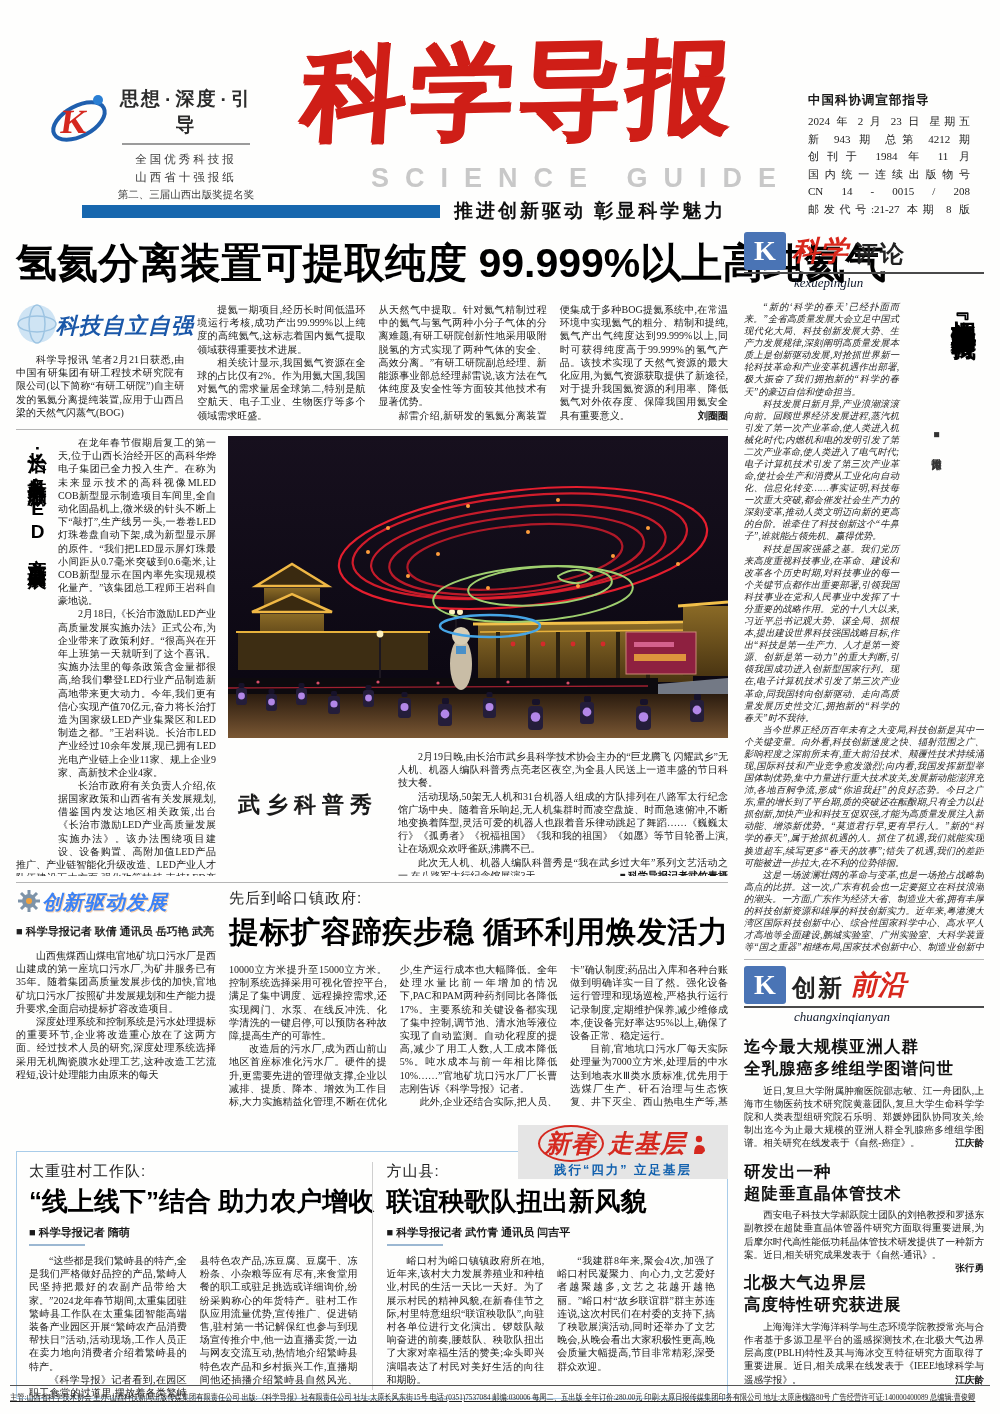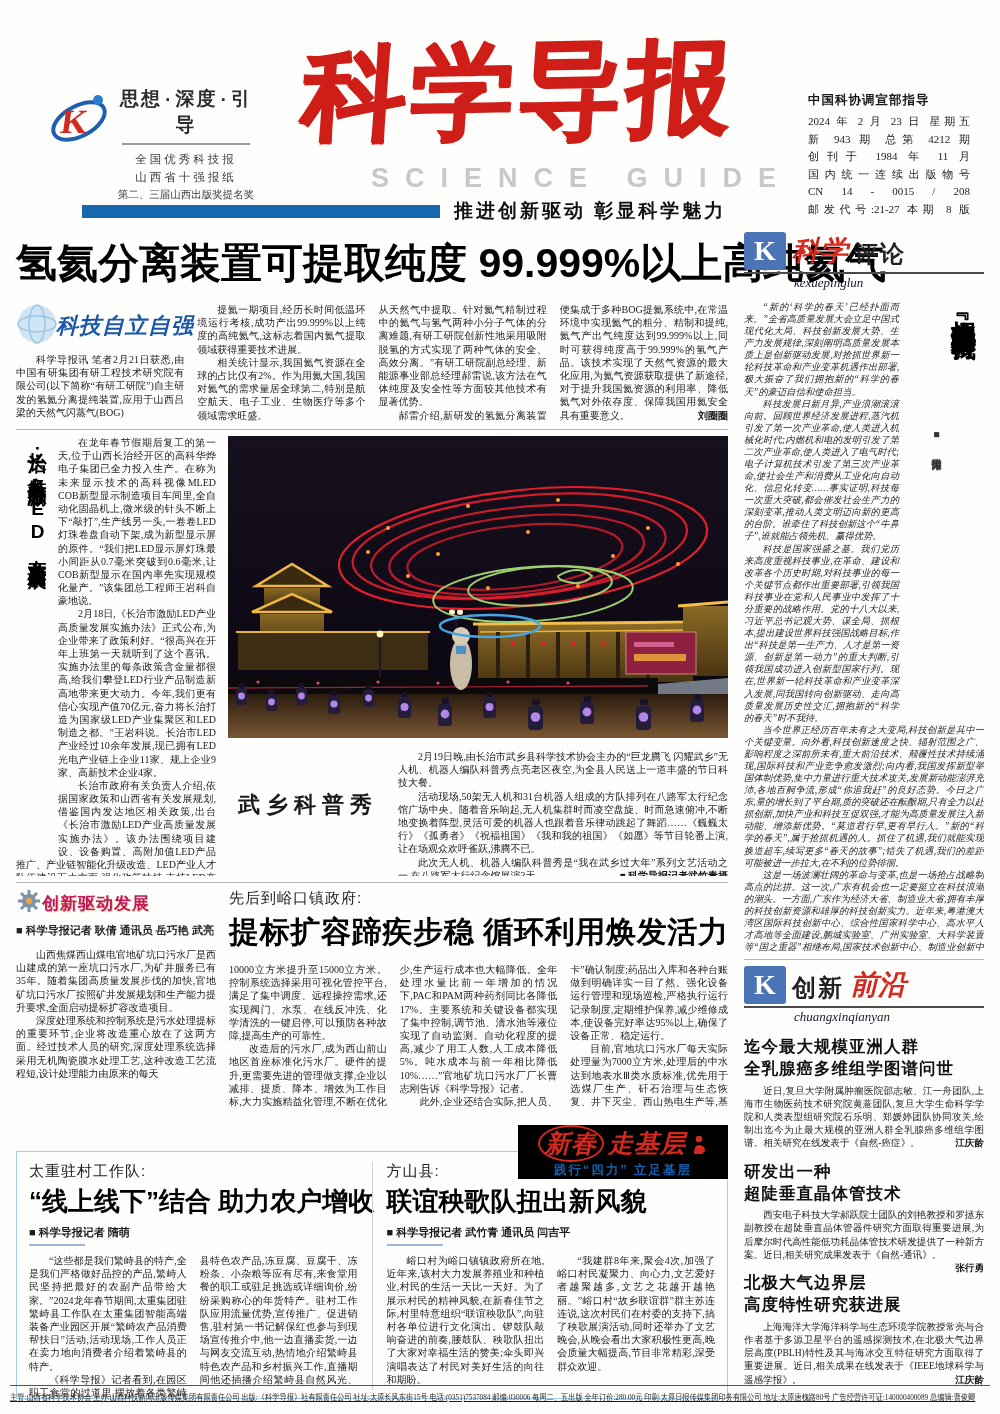--- a/index.html
+++ b/index.html
@@ -55,34 +55,34 @@
   .photo-stack { width:500px; flex:none; }
   .photo-frame { width:500px; height:302px; }
   .caption-row { display:flex; margin-top:8px; gap:10px; }
   .caption-title { width:160px; flex:none; text-align:center; font-size:22px; font-weight:900;
        letter-spacing:6px; padding-top:40px; font-family:"Liberation Sans",sans-serif; }
   .caption-body { flex:1; border-bottom:1px solid #aaa; padding-bottom:6px; }
   
   .inno { margin-top:6px; height:232px; overflow:hidden; }
   .inno-row { display:flex; gap:13px; }
   .inno-left { width:200px; flex:none; }
-  .inno-badge { font-size:17px; font-weight:900; color:#be185d; letter-spacing:1px;
+  .inno-badge { font-size:20px; font-weight:900; font-style:italic; color:#3b82f6; letter-spacing:1px;
        font-family:"Liberation Sans",sans-serif; white-space:nowrap; text-shadow:1px 1px 0 #f9d0a8; }
   .inno-byline { font-size:11px; font-weight:700; font-family:"Liberation Sans",sans-serif; color:#222;
        margin:8px 0 10px; }
   .inno-right { flex:1; }
   .kicker { font-size:15px; color:#222; letter-spacing:1px; font-family:"Liberation Sans",sans-serif; }
   .inno-headline { font-size:30px; font-weight:900; font-family:"Liberation Sans",sans-serif; color:#000;
        text-align:justify; text-align-last:justify; margin:4px 0 10px; white-space:nowrap; }
   .inno-cols { display:flex; gap:13px; height:146px; overflow:hidden; }
   .inno-col { flex:1; }
   .inno-c1 { height:150px; overflow:hidden; }
   
   .grass-wrap { position:relative; margin-top:30px; }
-  .grass-badge { position:absolute; right:0; top:-26px; width:210px; text-align:center; background:#000000; z-index:2; }
+  .grass-badge { position:absolute; right:0; top:-26px; width:210px; text-align:center; background:#e5e5e5; z-index:2; }
   .grass-badge-main { font-size:25px; font-weight:900; font-style:italic; color:#d5281f;
        font-family:"Liberation Sans",sans-serif; letter-spacing:1px; }
   .ring { display:inline-block; border:2px solid #d5281f; border-radius:50%; padding:0 5px; }
   .grass-badge-sub { font-size:12.5px; font-weight:900; color:#1261ae; letter-spacing:2px;
        font-family:"Liberation Sans",sans-serif; }
   .grass-box { border:1px solid #a8cce9; display:flex; padding:10px 12px 8px; gap:14px; height:248px; overflow:hidden; }
   .grass-art { flex:1; min-width:0; }
   .grass-art + .grass-art { border-left:1px solid #cfcfcf; padding-left:14px; }
   .grass-headline { font-size:26px; font-weight:900; font-family:"Liberation Sans",sans-serif; color:#000;
        margin:3px 0 6px; white-space:nowrap; }
@@ -480,21 +480,21 @@
         </div>
         <div class="sec-pinyin">kexuepinglun</div>
         <div class="comm-body">
           <div class="comm-float">
             <div class="comm-vtitle">拥抱新的『科学的春天』时不我待</div>
             <div class="comm-vbyline">■ 南方日报评论员</div>
           </div>
           <div>
               <p>“新的‘科学的春天’已经扑面而来。”全省高质量发展大会立足中国式现代化大局、科技创新发展大势、生产力发展规律,深刻阐明高质量发展本质上是创新驱动发展,对抢抓世界新一轮科技革命和产业变革机遇作出部署,极大振奋了我们拥抱新的“科学的春天”的豪迈自信和使命担当。</p>
               <p>科技发展日新月异,产业浪潮滚滚向前。回顾世界经济发展进程,蒸汽机引发了第一次产业革命,使人类进入机械化时代;内燃机和电的发明引发了第二次产业革命,使人类进入了电气时代;电子计算机技术引发了第三次产业革命,使社会生产和消费从工业化向自动化、信息化转变……事实证明,科技每一次重大突破,都会催发社会生产力的深刻变革,推动人类文明迈向新的更高的台阶。谁牵住了科技创新这个“牛鼻子”,谁就能占领先机、赢得优势。</p>
-              <p>科技是国家强盛之基。我们党历来高度重视科技事业,在革命、建设和改革各个历史时期,对科技事业的每一个关键节点都作出重要部署,引领我国科技事业在党和人民事业中发挥了十分重要的战略作用。党的十八大以来,习近平总书记观大势、谋全局、抓根本,提出建设世界科技强国战略目标,作出“科技是第一生产力、人才是第一资源、创新是第一动力”的重大判断,引领我国成功进入创新型国家行列。现在,世界新一轮科技革命和产业变革深入发展,同我国转向创新驱动、走向高质量发展历史性交汇,拥抱新的“科学的春天”时不我待。</p>
+              <p>科技是国家强盛之基。我们党历来高度重视科技事业,在革命、建设和改革各个历史时期,对科技事业的每一个关键节点都作出重要部署,引领我国科技事业在党和人民事业中发挥了十分重要的战略作用。党的十八大以来,习近平总书记观大势、谋全局、抓根本,提出建设世界科技强国战略目标,作出“科技是第一生产力、人才是第一资源、创新是第一动力”的重大判断,引领我国成功进入创新型国家行列。现在,电子计算机技术引发了第三次产业革命,同我国转向创新驱动、走向高质量发展历史性交汇,拥抱新的“科学的春天”时不我待。</p>
               <p>当今世界正经历百年未有之大变局,科技创新是其中一个关键变量。向外看,科技创新速度之快、辐射范围之广、影响程度之深前所未有,重大前沿技术、颠覆性技术持续涌现,国际科技和产业竞争愈发激烈;向内看,我国发挥新型举国体制优势,集中力量进行重大技术攻关,发展新动能澎湃充沛,各地百舸争流,形成“你追我赶”的良好态势。今日之广东,量的增长到了平台期,质的突破还在酝酿期,只有全力以赴抓创新,加快产业和科技互促双强,才能为高质量发展注入新动能、增添新优势。“莫道君行早,更有早行人。”新的“科学的春天”,属于抢抓机遇的人。抓住了机遇,我们就能实现换道超车,续写更多“春天的故事”;错失了机遇,我们的差距可能被进一步拉大,在不利的位势徘徊。</p>
               <p>这是一场波澜壮阔的革命与变革,也是一场抢占战略制高点的比拼。这一次,广东有机会也一定要挺立在科技浪潮的潮头。一方面,广东作为经济大省、制造业大省,拥有丰厚的科技创新资源和雄厚的科技创新实力。近年来,粤港澳大湾区国际科技创新中心、综合性国家科学中心、高水平人才高地等全面建设,鹏城实验室、广州实验室、大科学装置等“国之重器”相继布局,国家技术创新中心、制造业创新中心、产业创新中心等密集落地,高水平大学、科研院所、科技领军企业等积厚成势,广东具备了坚实的产业科技创新基础和创新优势。另一方面,广东是改革开放的排头兵、先行地、实验区,肩负着“着力打造具有全球影响力的产业科技创新中心”的使命任务。纵观世界科技发展史,每一次科技革命和产业变革都是从点上突破、局部爆发开始的,英国曼彻斯特、德国鲁尔、美国硅谷,都扮演了创新策源地的重要角色。在这一轮科技革命和产业变革中,广东理应责无旁贷、当仁不让地走在前、作表率,紧盯颠覆性、前沿性技术,抓牢战略性、先导性产业,努力成为主要的创新策源地,赢得战略必争领域的胜利。</p>
             </div>
         </div>
       </section>
 
       <div class="rule"></div>
 
       <section>
         <div class="sec-head">

